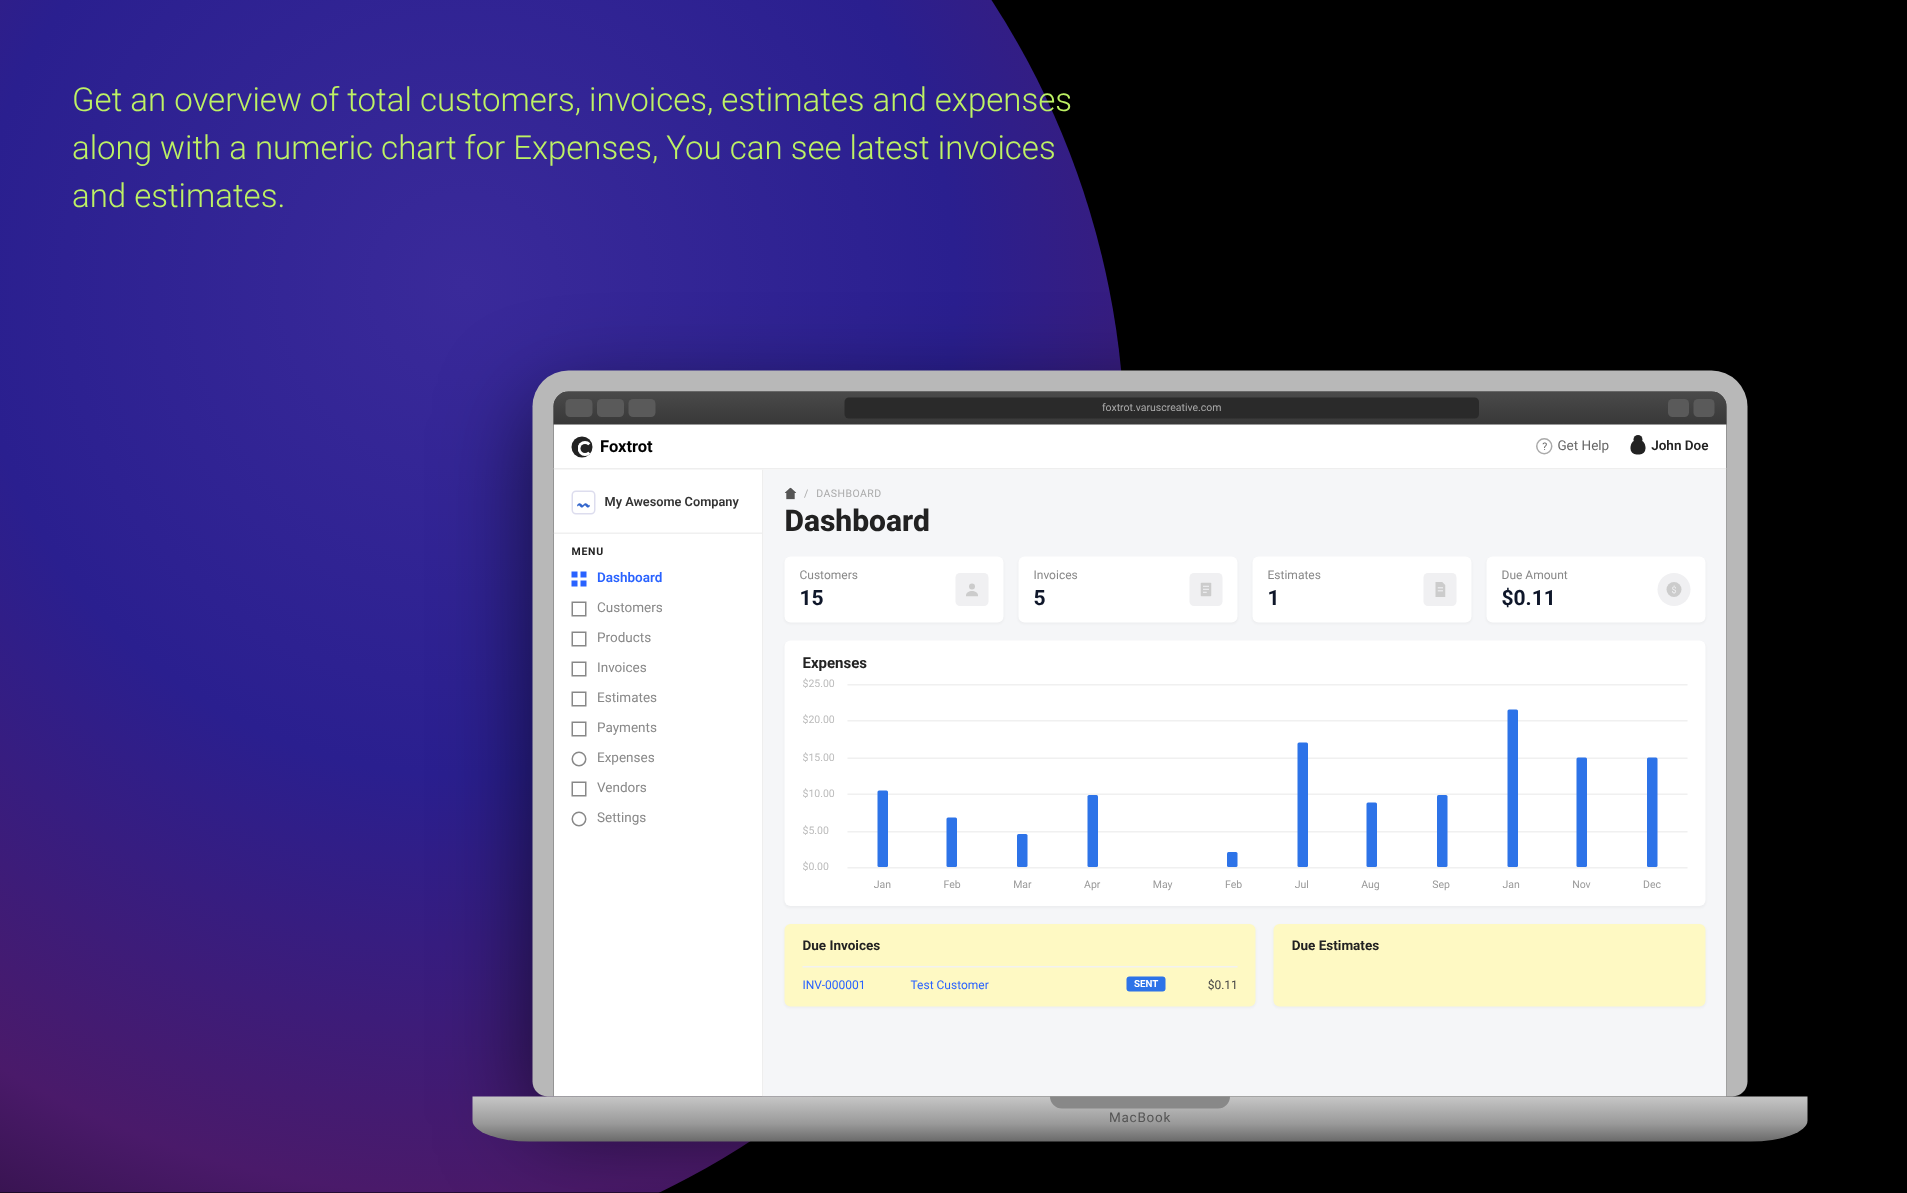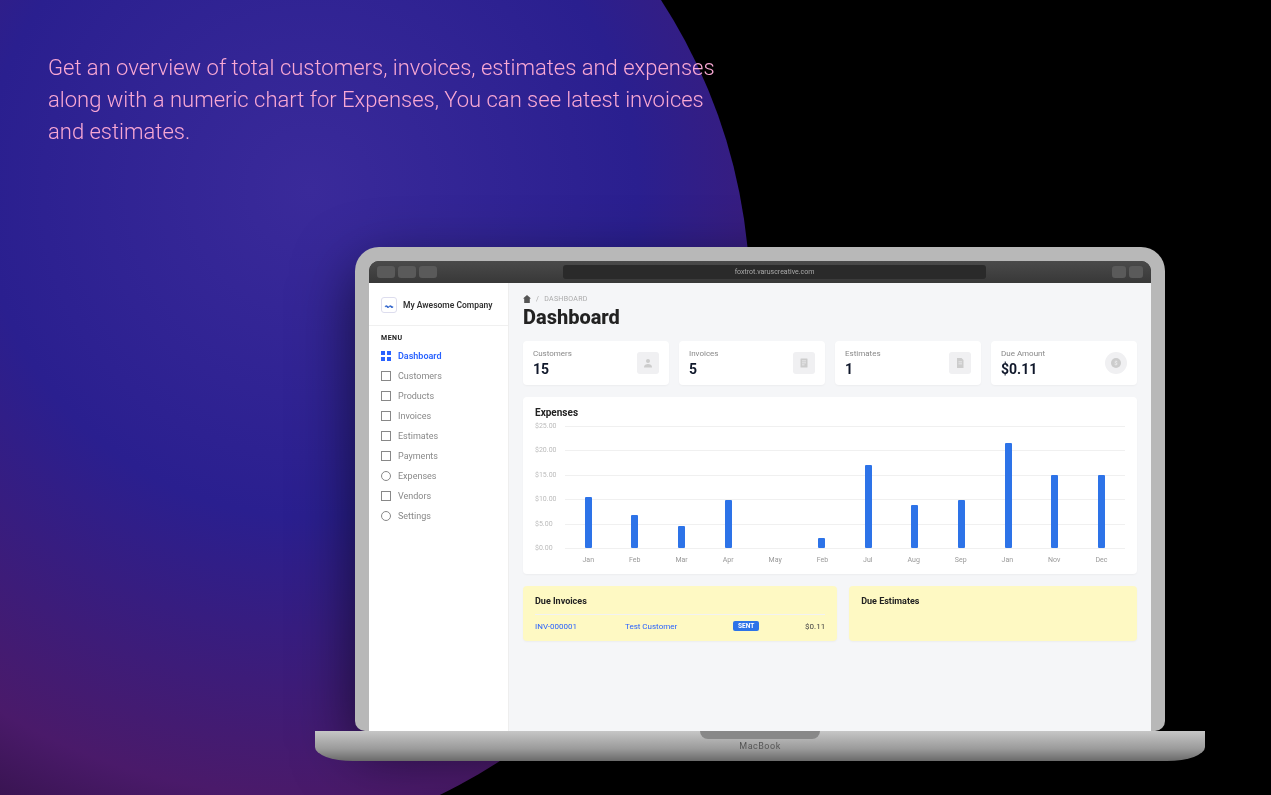--- a/index.html
+++ b/index.html
@@ -32,21 +32,21 @@
   .hero h1 {
     font-size: 58px;
     font-weight: 800;
     letter-spacing: -1px;
     margin-bottom: 18px;
   }
   .hero p {
     font-size: 22px;
     font-weight: 300;
     line-height: 1.45;
-    color: #f9a8d4;
+    color: #bef264;
   }
 
   
   .macbook {
     position: absolute;
     top: 247px;
     left: 355px;
     width: 810px;
     z-index: 3;
   }
@@ -181,21 +181,21 @@
   .chart-grid{position:absolute;left:30px;right:0;top:0;bottom:16px;}
   .chart-grid-line{position:absolute;left:0;right:0;border-top:1px solid #f0f0f0;}
   .chart-ylabel{position:absolute;left:0;font-size:7px;color:#bbb;transform:translateY(-50%);}
   .chart-bars{position:absolute;left:30px;right:0;bottom:16px;top:0;display:flex;align-items:flex-end;justify-content:space-around;}
   .chart-bar{width:7px;background:#2d73e8;border-radius:1px;}
   .chart-xlabels{position:absolute;left:30px;right:0;bottom:0;display:flex;justify-content:space-around;font-size:7px;color:#999;}
 
   .bottom-row{display:flex;gap:12px;}
   .bottom-card{flex:1;background:#fef9c3;border-radius:4px;padding:10px 12px;box-shadow:0 1px 2px rgba(0,0,0,0.04);}
   .bottom-card-title{font-size:9px;font-weight:700;color:#222;margin-bottom:8px;}
-  .invoice-row{display:flex;align-items:center;gap:26px;font-size:8px;padding-top:6px;border-top:1px solid #f2f2f2;}
+  .invoice-row{display:flex;align-items:center;gap:8px;font-size:8px;padding-top:6px;border-top:1px solid #f2f2f2;}
   .invoice-id{color:#2962ff;flex:0 0 64px;}
   .invoice-customer{color:#2962ff;flex:1;}
   .invoice-status{background:#2d73e8;color:#fff;font-size:6.5px;font-weight:700;padding:1px 5px;border-radius:2px;}
   .invoice-amount{color:#444;flex:0 0 40px;text-align:right;}
 
   .macbook-base{
     height:30px;background:linear-gradient(#c6c6c6,#9a9a9a 60%,#6a6a6a);
     border-radius:0 0 38px 38px / 0 0 14px 14px;
     margin:0 -40px;
     position:relative;
@@ -225,20 +225,36 @@
         <div class="browser-address">
           <span>foxtrot.varuscreative.com</span>
         </div>
         <div class="browser-right">
           <div class="browser-btn"></div>
           <div class="browser-btn"></div>
         </div>
       </div>
 
       <div class="screen-content">
+        <div class="topbar">
+          <div class="logo-wrap">
+            <span class="logo-icon"></span>
+            <span>Foxtrot</span>
+          </div>
+          <div class="topbar-right">
+            <div class="help-link">
+              <span class="help-icon">?</span>
+              <span>Get Help</span>
+            </div>
+            <div class="user-link">
+              <span class="user-icon"></span>
+              <span>John Doe</span>
+            </div>
+          </div>
+        </div>
 
         <div class="body-row">
           <div class="sidebar">
             <div class="company-row">
               <span class="company-logo">〰</span>
               <span>My Awesome Company</span>
             </div>
             <div class="menu-label">MENU</div>
 
             <div class="menu-item active">

